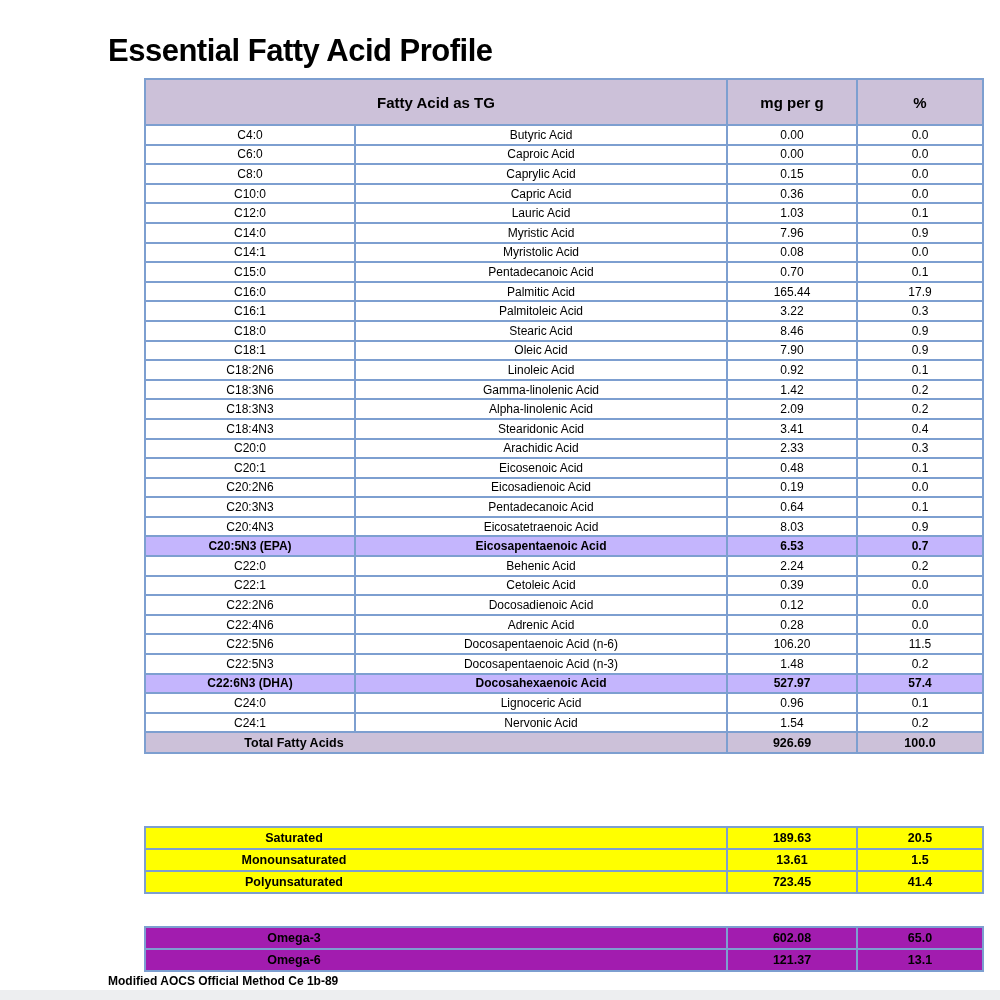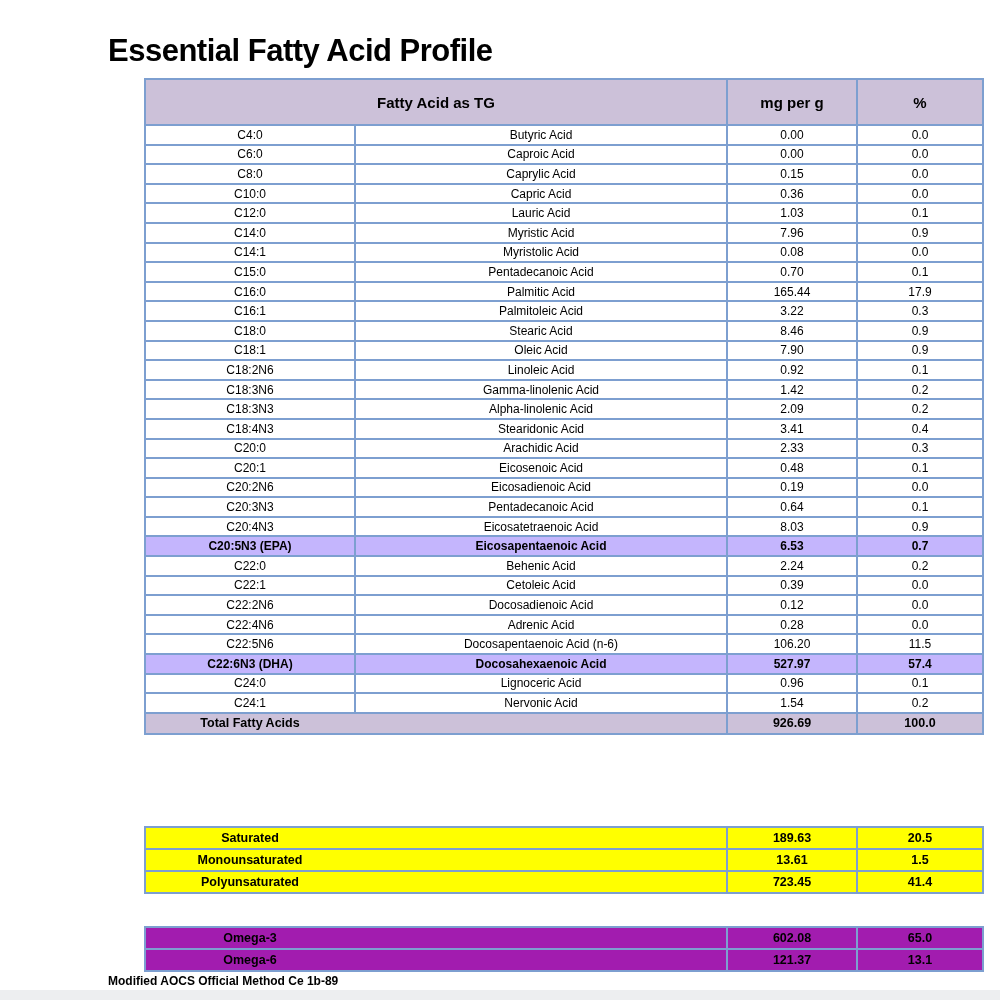--- a/index.html
+++ b/index.html
@@ -57,21 +57,21 @@
   tr.hl td {
     background: #c4b5fd;
     font-weight: bold;
   }
   tr.total-row td {
     background: #ccc1d9;
     font-weight: bold;
     height: 19px;
     font-size: 12.5px;
   }
-  .label-cell { text-align: left; }
+  .label-cell { text-align: left; padding-left: 44px; }
   .label-inner {
     display: inline-block;
     width: 208px;
     text-align: center;
   }
   table.summary-sat td, table.summary-omega td {
     font-weight: bold;
     font-size: 12.5px;
     height: 20px;
   }
@@ -269,20 +269,26 @@
         <td>Adrenic Acid</td>
         <td>0.28</td>
         <td>0.0</td>
       </tr>
       <tr>
         <td>C22:5N6</td>
         <td>Docosapentaenoic Acid (n-6)</td>
         <td>106.20</td>
         <td>11.5</td>
       </tr>
+      <tr>
+        <td>C22:5N3</td>
+        <td>Docosapentaenoic Acid (n-3)</td>
+        <td>1.48</td>
+        <td>0.2</td>
+      </tr>
       <tr class="hl">
         <td>C22:6N3 (DHA)</td>
         <td>Docosahexaenoic Acid</td>
         <td>527.97</td>
         <td>57.4</td>
       </tr>
       <tr>
         <td>C24:0</td>
         <td>Lignoceric Acid</td>
         <td>0.96</td>

